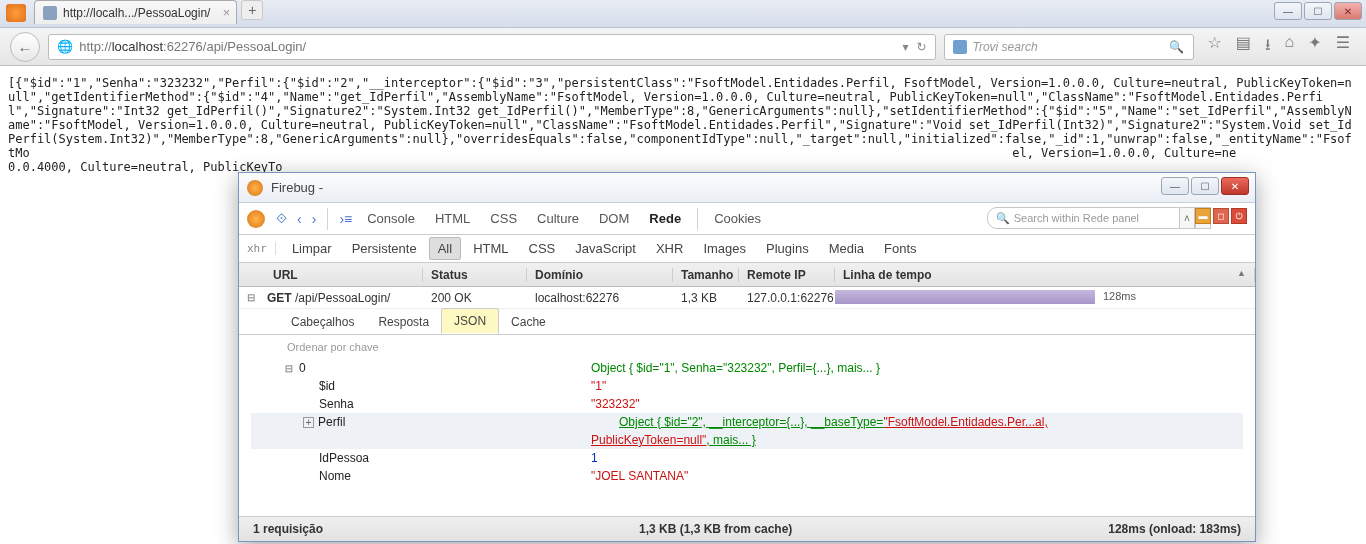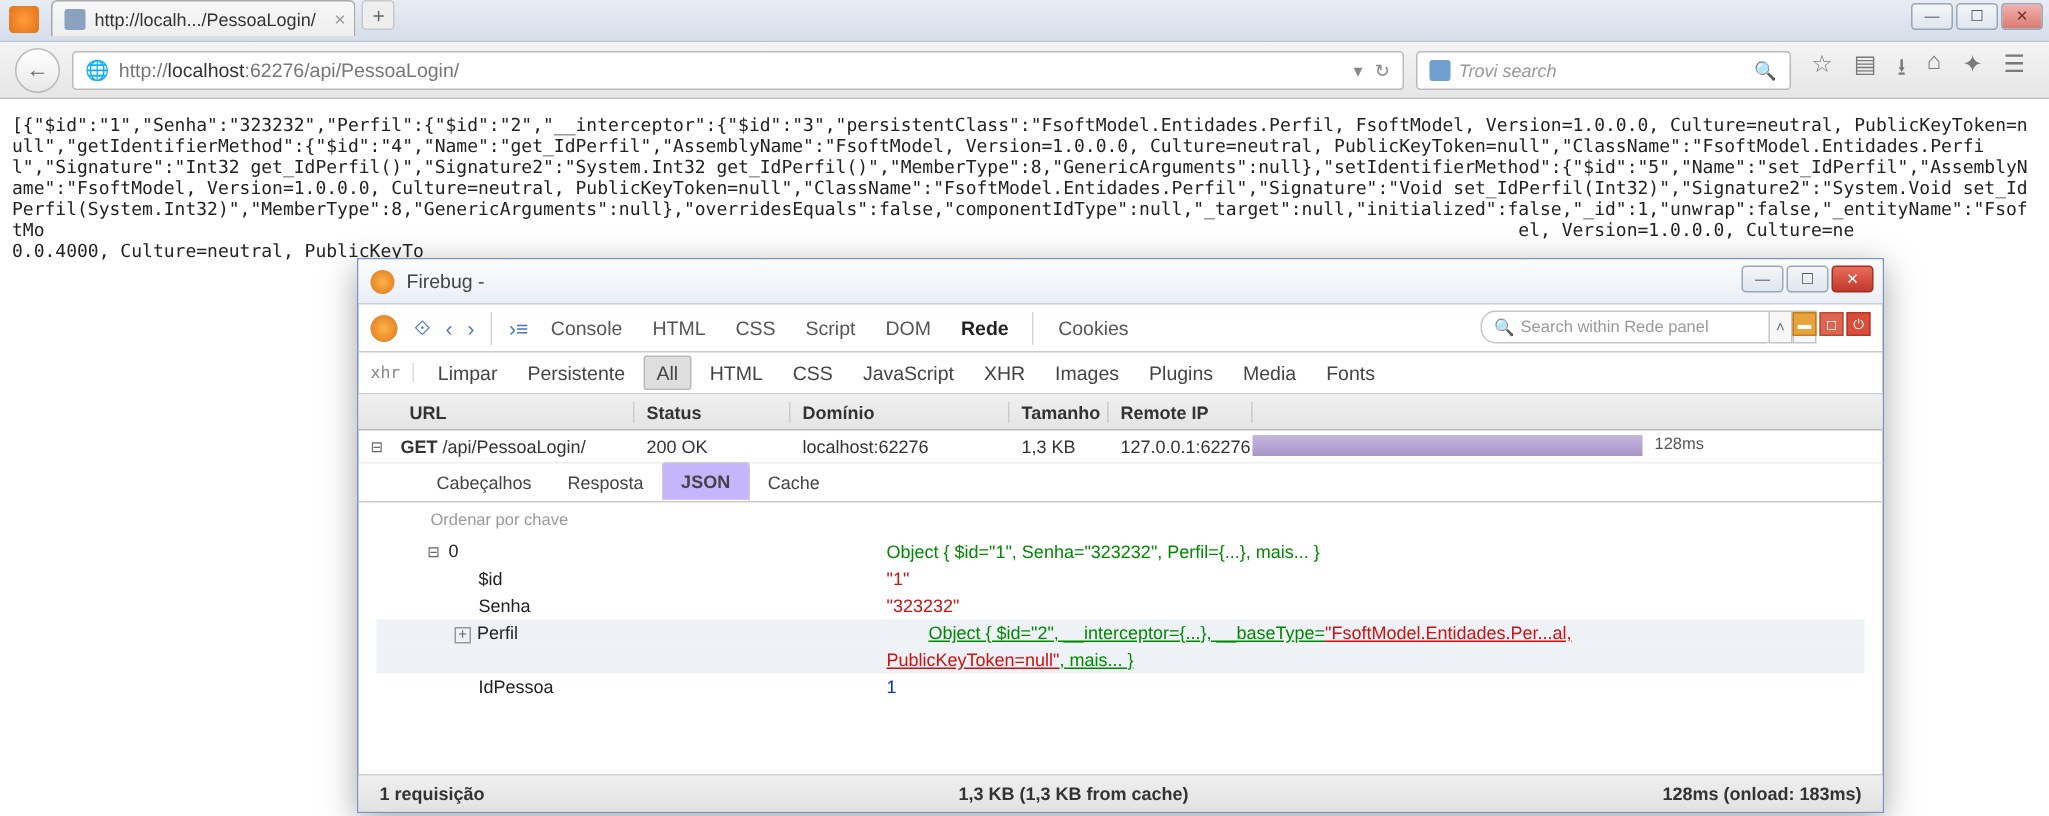--- a/index.html
+++ b/index.html
@@ -69,21 +69,21 @@
 .fb-row { height: 22px; display: flex; align-items: center; font-size: 12px; color: #333; border-bottom: 1px solid #eee;}
 .fb-row > div { padding: 0 8px;}
 .fb-row .tog { width: 20px; text-align: center; color: #666; font-size: 10px;}
 .fb-row .method { font-weight: bold;}
 .fb-row .time-bar { flex: 1; position: relative; height: 100%;}
 .fb-row .bar { position: absolute; left: 0; top: 3px; height: 14px; width: 260px; background: linear-gradient(#c4b7dd,#a795c9);}
 .fb-row .bar-label { position: absolute; left: 268px; top: 3px; font-size: 11px; color: #555;}
 
 .fb-inner-tabs { height: 26px; border-bottom: 1px solid #ccc; display: flex; align-items: flex-end; padding-left: 40px; font-size: 12px;}
 .fb-inner-tabs .it { padding: 5px 12px; color: #444;}
-.fb-inner-tabs .it.active { font-weight: bold; border: 1px solid #ccc; border-bottom: 1px solid #fff; border-radius: 3px 3px 0 0; background: #c4b5fd;}
+.fb-inner-tabs .it.active { font-weight: normal; border: 1px solid #ccc; border-bottom: 1px solid #fff; border-radius: 3px 3px 0 0; background: #fef9c3;}
 
 .fb-sort { padding: 6px 14px 6px 48px; font-size: 11px; color: #999; }
 
 .fb-tree { font-family: Consolas, monospace; font-size: 12px; padding: 0 12px; line-height: 18px; position: relative;}
 .fb-tree .row { display: flex; height: 18px; align-items: center;}
 .fb-tree .key { width: 340px; padding-left: 48px; color: #222;}
 .fb-tree .key.lvl1 { padding-left: 68px;}
 .fb-tree .val { flex: 1;}
 .fb-tree .row.hl { background: #eef2f6; gap: 28px;}
 .fb-tree .row.hl2 { background: #eef2f6;}
@@ -162,21 +162,21 @@
   <div class="fb-tabs">
     <span class="fb-bugsmall"></span>
     <span class="fb-nav">⟐</span>
     <span class="fb-nav">‹</span>
     <span class="fb-nav">›</span>
     <span class="fb-sep"></span>
     <span class="fb-nav">›≡</span>
     <span class="fb-tab">Console</span>
     <span class="fb-tab">HTML</span>
     <span class="fb-tab">CSS</span>
-    <span class="fb-tab">Script</span>
+    <span class="fb-tab">Culture</span>
     <span class="fb-tab">DOM</span>
     <span class="fb-tab active">Rede</span>
     <span class="fb-sep"></span>
     <span class="fb-tab">Cookies</span>
     <div class="fb-search">
         <span>Search within Rede panel</span>
       </div>
     <div class="fb-arrows">
         <div class="arw">˄</div>
         <div class="arw">˅</div>
@@ -202,20 +202,21 @@
     <span class="item">Media</span>
     <span class="item">Fonts</span>
   </div>
 
   <div class="fb-cols">
     <div class="c-url">URL</div>
     <div class="c-status">Status</div>
     <div class="c-dom">Domínio</div>
     <div class="c-tam">Tamanho</div>
     <div class="c-ip">Remote IP</div>
+    <div class="c-time">Linha de tempo</div>
   </div>
 
   <div class="fb-row">
     <div class="tog">⊟</div>
     <div style="width:164px;"><span class="method">GET</span> <span>/api/PessoaLogin/</span></div>
     <div style="width:104px;">200 OK</div>
     <div style="width:146px;">localhost:62276</div>
     <div style="width:66px;">1,3 KB</div>
     <div style="width:96px;">127.0.0.1:62276</div>
     <div class="time-bar">
@@ -251,20 +252,24 @@
       <div class="val"><span class="obj-green link-u">Object { $id="2",  __interceptor={...},  __baseType=</span><span class="und-red">"FsoftModel.Entidades.Per...al, </span></div>
     </div>
     <div class="row hl2">
       <div class="key lvl1"></div>
       <div class="val"><span class="und-red">PublicKeyToken=null"</span><span class="obj-green link-u">,  mais... }</span></div>
     </div>
     <div class="row">
       <div class="key lvl1">IdPessoa</div>
       <div class="val" style="color:#0033cc;">1</div>
     </div>
+    <div class="row">
+      <div class="key lvl1">Nome</div>
+      <div class="val str-red">"JOEL SANTANA"</div>
+    </div>
 
   </div>
 
   <div class="fb-status">
     <span>1 requisição</span>
     <span class="mid">1,3 KB   (1,3 KB from cache)</span>
     <span class="right">128ms (onload: 183ms)</span>
   </div>
 </div>
 

